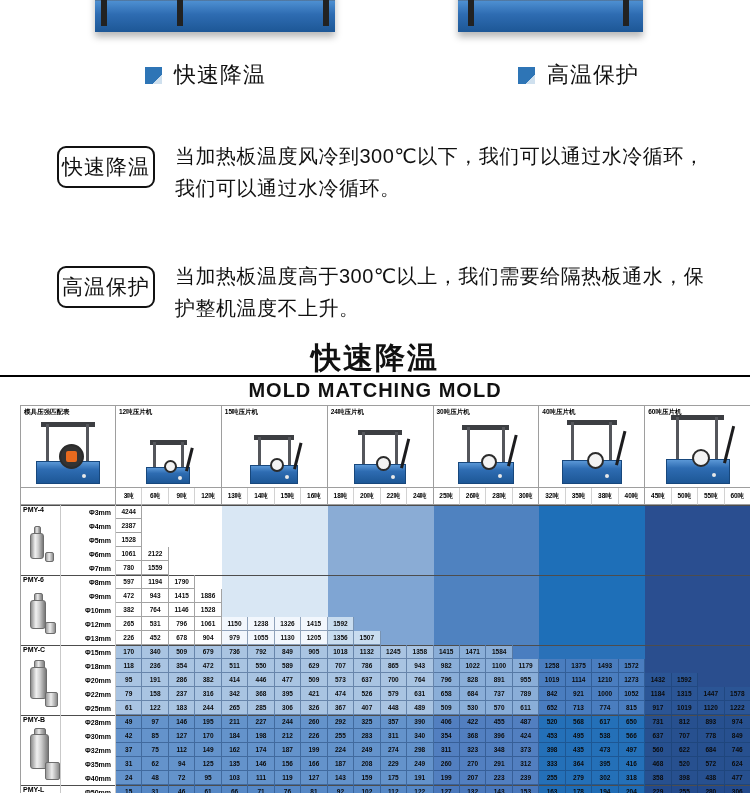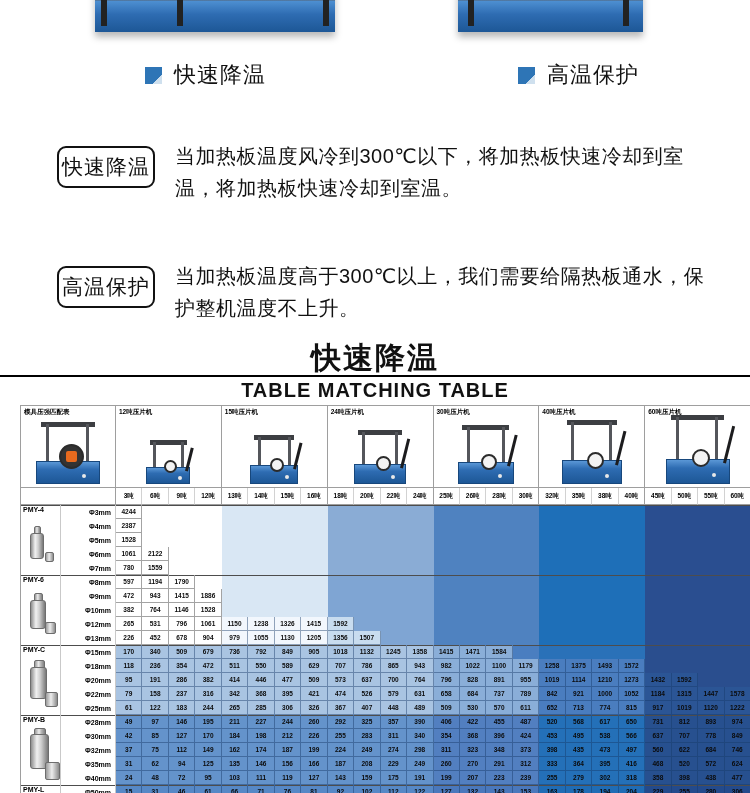--- a/index.html
+++ b/index.html
@@ -75,27 +75,27 @@
 <div class="legend" style="left:145px;--sq:#2e75b6;">
   <span class="sq"></span>
   <span class="lab">快速降温</span>
 </div>
 <div class="legend" style="left:518px;--sq:#2e75b6;">
   <span class="sq"></span>
   <span class="lab">高温保护</span>
 </div>
 
 <div class="feat-tag" style="top:146px;">快速降温</div>
-<div class="feat-text" style="top:140px;">当加热板温度风冷到300℃以下，将加热板快速冷却到室温，将加热板快速冷却到室温。</div>
+<div class="feat-text" style="top:140px;">当加热板温度风冷到300℃以下，我们可以通过水冷循环，我们可以通过水冷循环。</div>
 <div class="feat-tag" style="top:266px;">高温保护</div>
 <div class="feat-text" style="top:260px;">当加热板温度高于300℃以上，我们需要给隔热板通水，保护整机温度不上升。</div>
 
 <div class="title-zh">快速降温</div>
 <div class="title-rule"></div>
-<div class="title-en">TABLE MATCHING TABLE</div>
+<div class="title-en">MOLD MATCHING MOLD</div>
 
 <div id="mold-table">
   <div class="cell hcell" style="grid-column:1/3;grid-row:1;">
     <span class="corner-label">模具压强匹配表</span>
     <div id="corner-press-slot">
         <div class="press" style="width: 64px; height: 62px;">
           <div class="p-top"></div>
           <div class="p-col" style="left: 10.24px;"></div>
           <div class="p-col" style="left: 49.92px;"></div>
           <div class="p-base" style="height: 21px;"></div>

